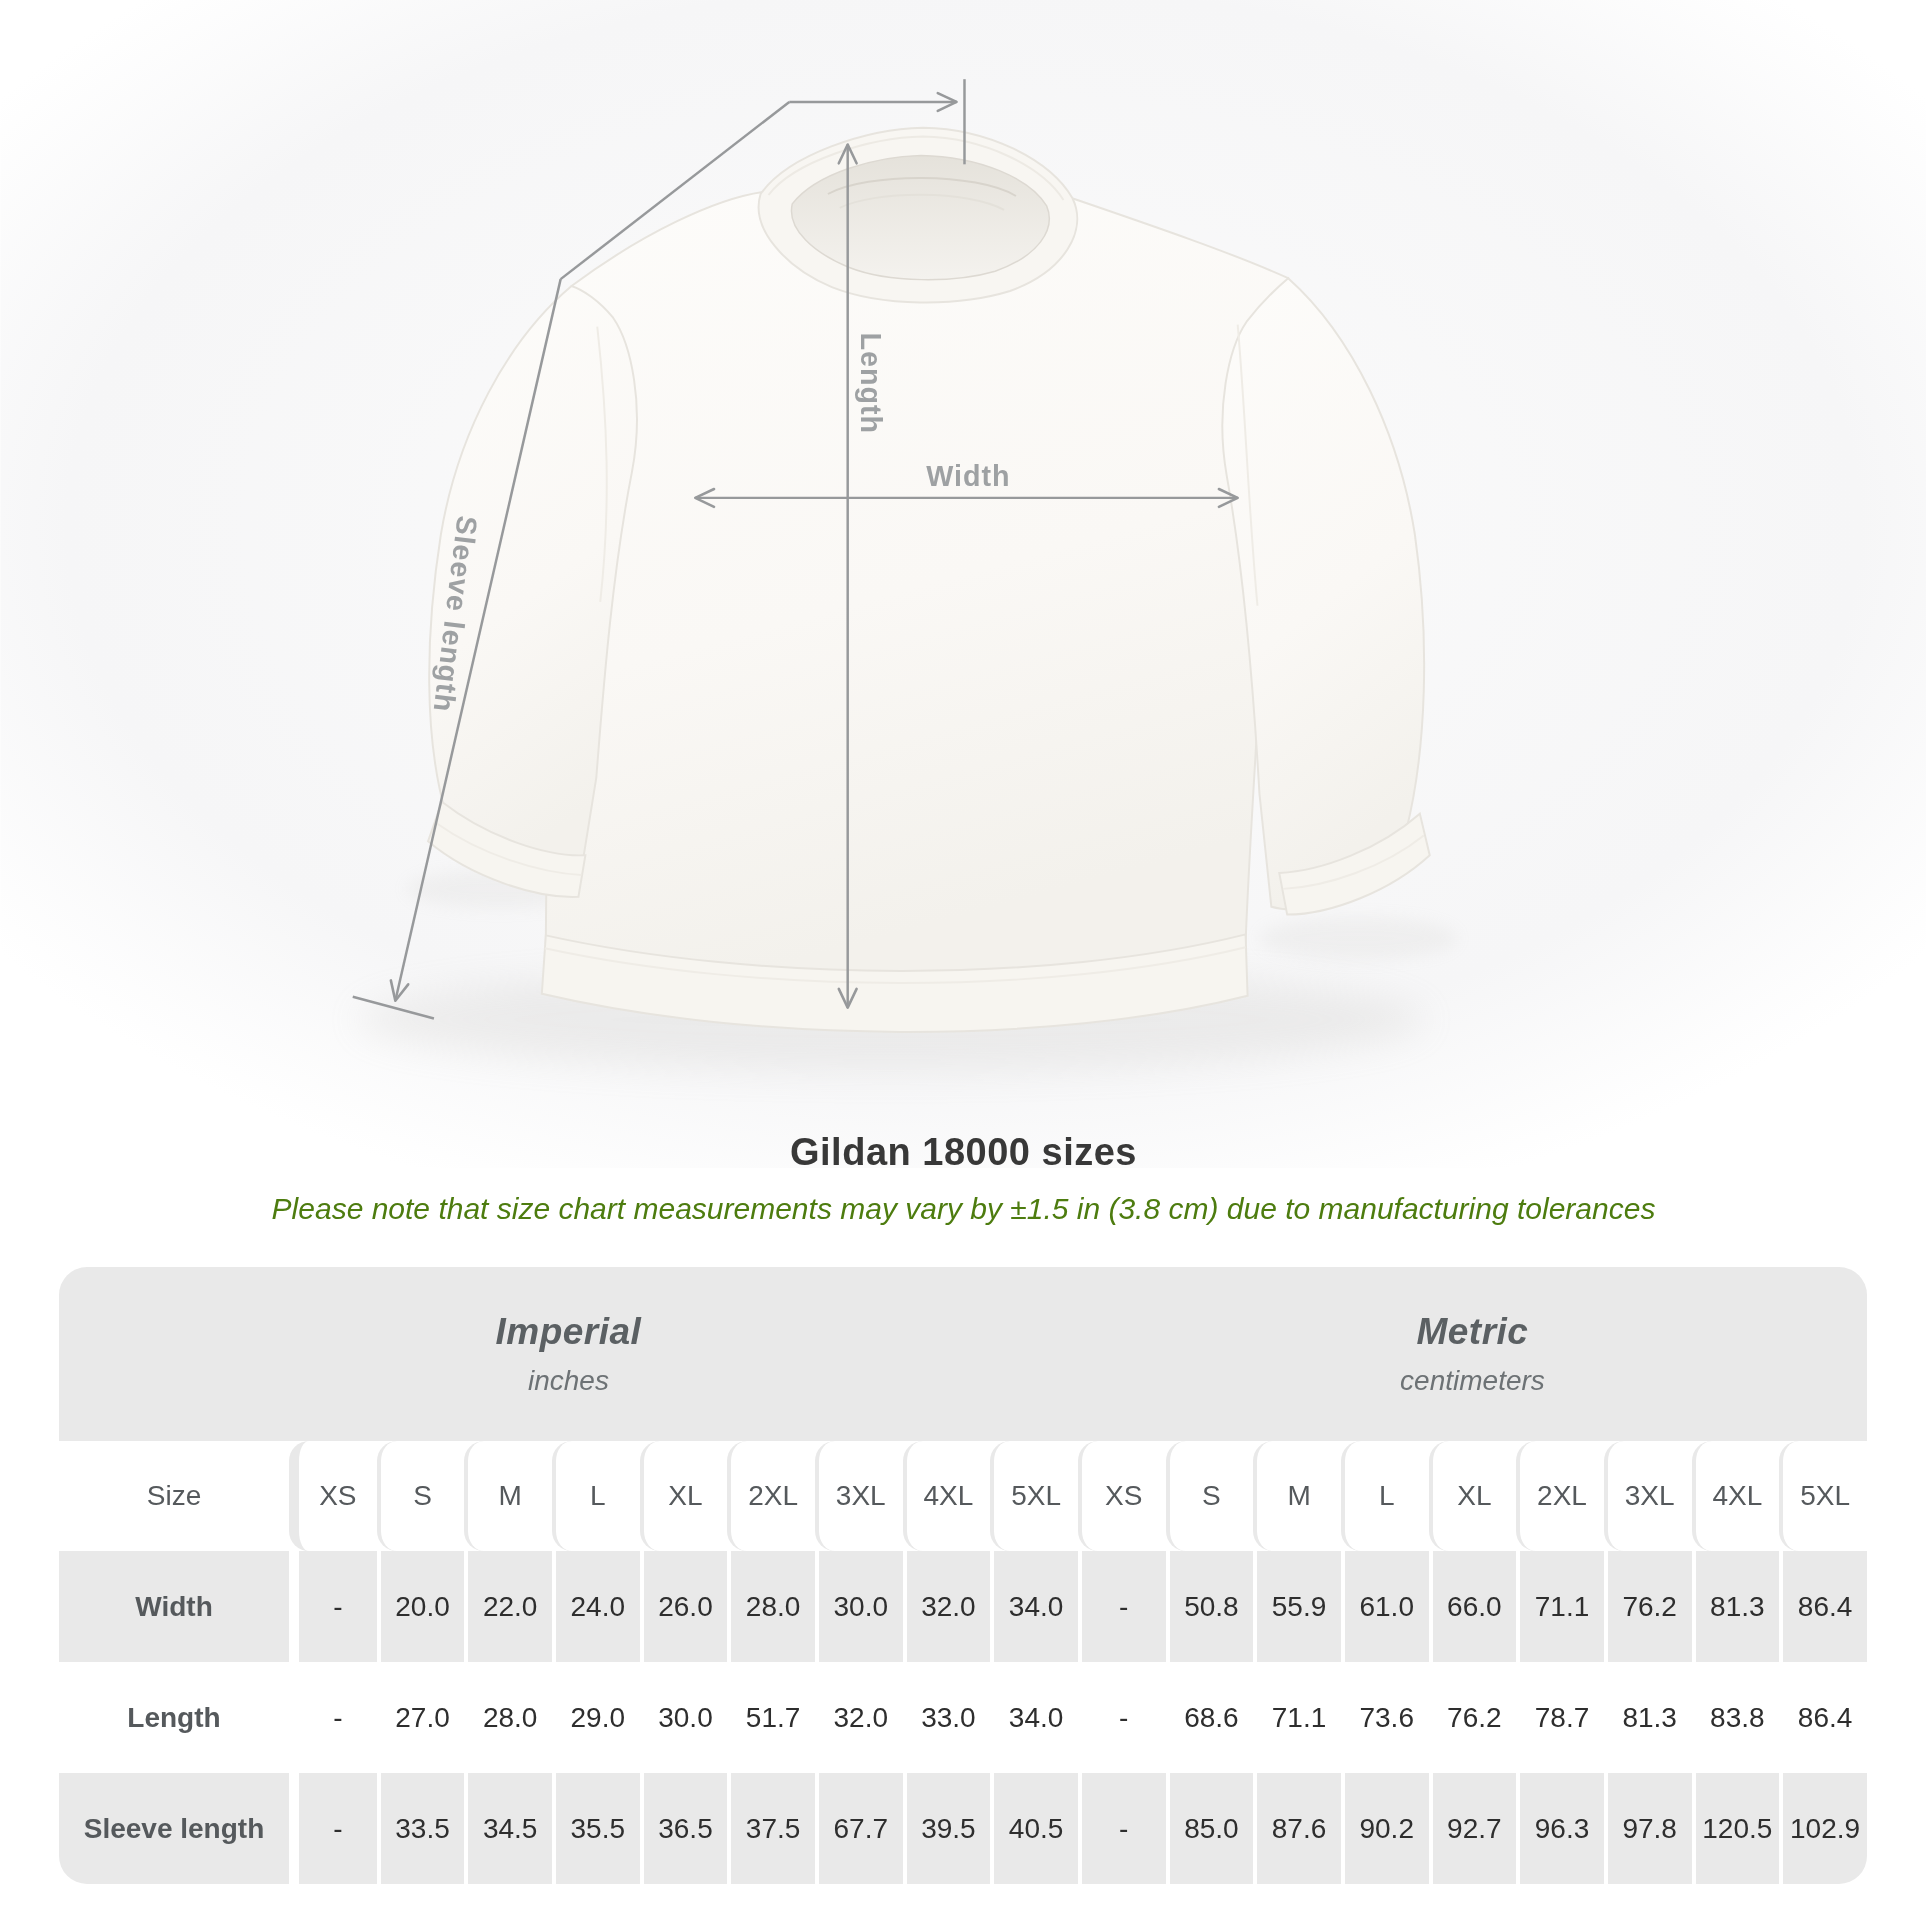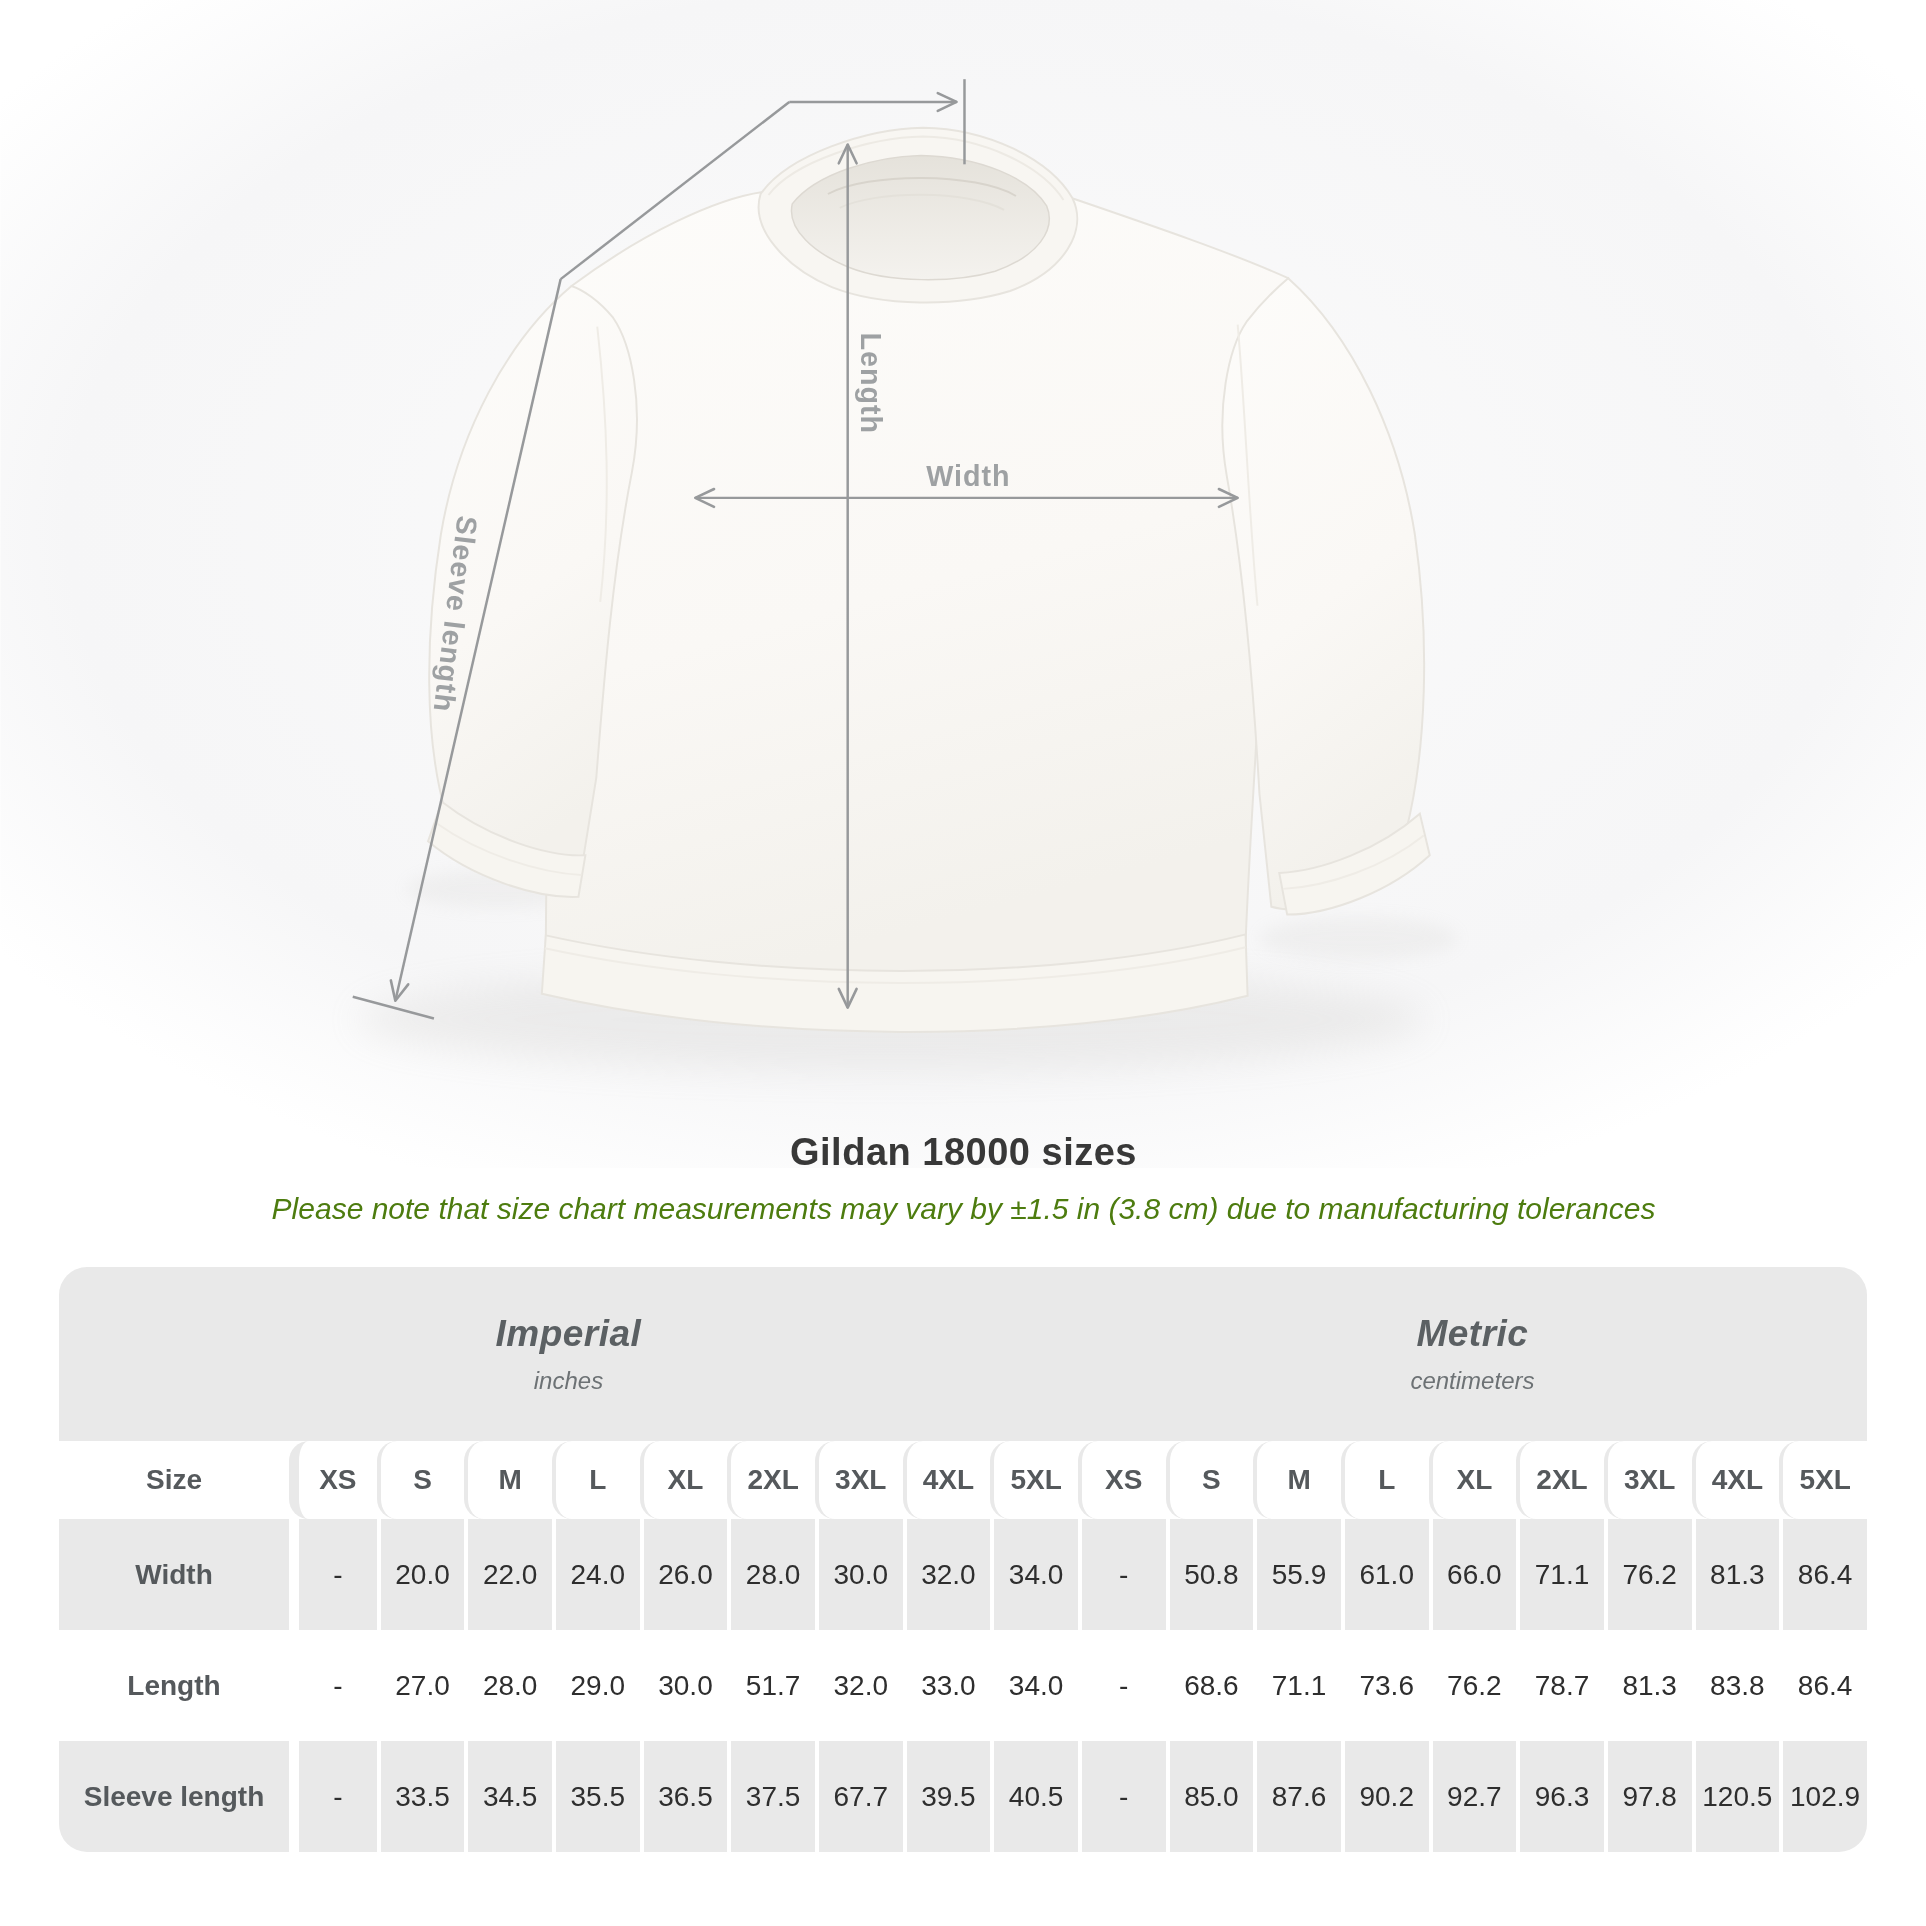--- a/index.html
+++ b/index.html
@@ -12,22 +12,22 @@
   
   .title-block{position:absolute;left:0;top:1127px;width:1927px;text-align:center;}
   .title-block h1{margin:0;font-size:38px;line-height:51px;font-weight:bold;color:#383838;letter-spacing:0.5px;}
   .title-block p{margin:12px 0 0 0;font-size:30px;line-height:38px;font-style:italic;color:#4d7c0f;}
   
   .table-wrap{position:absolute;left:59px;top:1267px;width:1808px;border-radius:28px;overflow:hidden;}
   table.sizes{width:100%;border-collapse:separate;border-spacing:0;table-layout:fixed;}
   col.label-col{width:230px;}
   tr.band-row th{height:150px;background:#e9e9e9;vertical-align:middle;text-align:center;padding:12px;}
   .group-label{font-size:37px;font-weight:bold;font-style:italic;color:#5b6063;letter-spacing:0.5px;}
-  .group-unit{font-size:24px;font-style:italic;color:#6d7275;margin-top:12px;font-weight:normal;}
-  tr.size-row th{height:78px;background:#ffffff;font-size:28px;font-weight:bold;color:#55595c;
+  .group-unit{font-size:28px;font-style:italic;color:#6d7275;margin-top:12px;font-weight:normal;}
+  tr.size-row th{height:110px;background:#ffffff;font-size:28px;font-weight:normal;color:#55595c;
     vertical-align:middle;text-align:center;padding:0;}
   tr.size-row th.col-h{border-left:4px solid #e9e9e9;border-radius:20px;}
   tr.size-row th.col-h.first-data{border-left-width:10px;}
   tbody tr{height:111px;}
   tbody th.row-label{font-size:28px;font-weight:bold;color:#55595c;vertical-align:middle;text-align:center;padding:0;}
   tbody td.val{font-size:28px;font-weight:normal;color:#2e2e2e;vertical-align:middle;text-align:center;padding:0;}
   tr.row-gray th.row-label, tr.row-gray td.val{background:#e9e9e9;}
   tr.row-white th.row-label, tr.row-white td.val{background:#ffffff;}
   tbody td.val{border-left:4px solid #ffffff;}
   tbody td.val.first-data{border-left-width:10px;}

